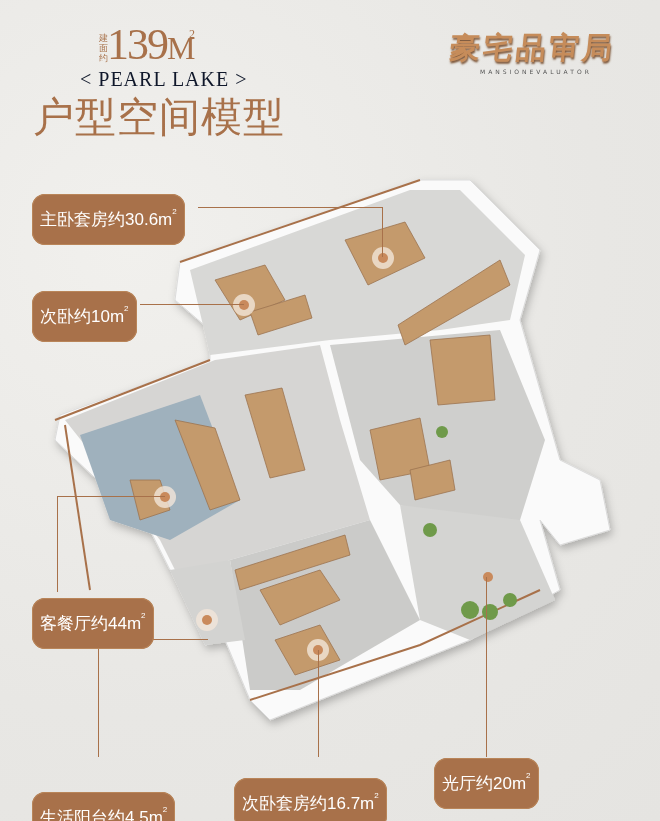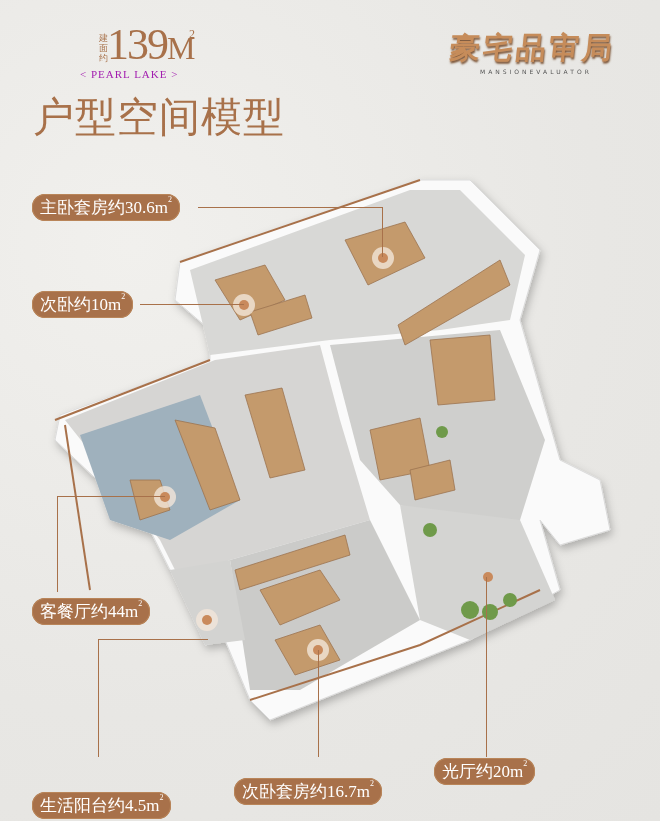--- a/index.html
+++ b/index.html
@@ -4,28 +4,28 @@
 <style>
   html,body{margin:0;padding:0;}
   body{width:660px;height:821px;position:relative;overflow:hidden;
     background:#ecebe8;
     background-image:radial-gradient(circle at 20% 30%,#f1f0ed 0,#e8e7e4 60%,#e5e4e1 100%);
     font-family:"DejaVu Serif",serif;}
   .hdr-small{position:absolute;left:76px;top:33px;width:12px;font-size:9px;line-height:10px;color:#a8714a;font-family:"DejaVu Sans",sans-serif;margin-left:23px;}
   .hdr-num{position:absolute;left:107px;top:20px;font-size:44px;color:#a8714a;font-family:"Liberation Serif",serif;letter-spacing:-2px;line-height:50px;}
   .hdr-unit{font-size:32px;letter-spacing:0;}
   .hdr-sup{position:absolute;left:189px;top:27px;font-size:12px;color:#a8714a;font-family:"Liberation Serif",serif;}
-  .hdr-en{position:absolute;left:80px;top:68px;font-size:11px;color:#a21caf;letter-spacing:1px;font-family:"Liberation Serif",serif;}
+  .hdr-en{position:absolute;left:80px;top:68px;font-size:20px;color:#0f172a;letter-spacing:1px;font-family:"Liberation Serif",serif;}
   .hdr-title{position:absolute;left:33px;top:90px;font-size:41px;color:#a8714a;font-family:"DejaVu Serif",serif;letter-spacing:1px;}
   .logo{position:absolute;left:450px;top:28px;font-size:30px;font-weight:bold;color:#c68c5a;letter-spacing:3px;font-family:"DejaVu Serif",serif;text-shadow:1px 2px 2px #7d5638;transform:skew(-6deg);}
   .logo-sub{position:absolute;left:480px;top:68px;font-size:6px;letter-spacing:3px;color:#555;font-family:"DejaVu Sans",sans-serif;}
   
   .plan{position:absolute;left:0;top:0;width:660px;height:821px;}
   
-  .lbl{position:absolute;background:#a8714a;color:#fff;border-radius:13px;height:27px;line-height:27px;padding:0 8px;font-size:17px;font-family:Liberation Serif, serif;white-space:nowrap;box-shadow:0 0 0 1px #b98559 inset;}
+  .lbl{position:absolute;background:#a8714a;color:#fff;border-radius:13px;height:27px;line-height:27px;padding:12px 8px;font-size:17px;font-family:Liberation Sans, sans-serif;white-space:nowrap;box-shadow:0 0 0 1px #b98559 inset;}
   .lbl sup{font-size:8px;vertical-align:top;line-height:12px;}
   .line{position:absolute;background:#a8714a;}
 </style>
 </head>
 <body>
 
 <div class="hdr-small">建面约</div>
 <div class="hdr-num"><span>139</span><span class="hdr-unit">M</span></div>
 <div class="hdr-sup">2</div>
 <div class="hdr-en">&lt; PEARL LAKE &gt;</div>

